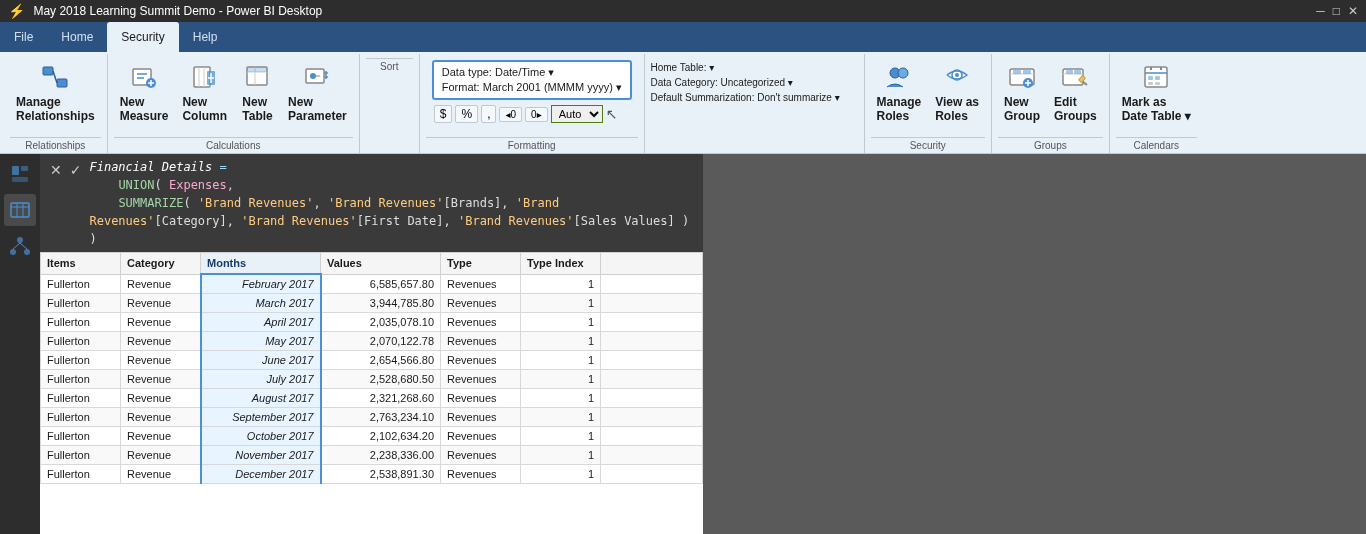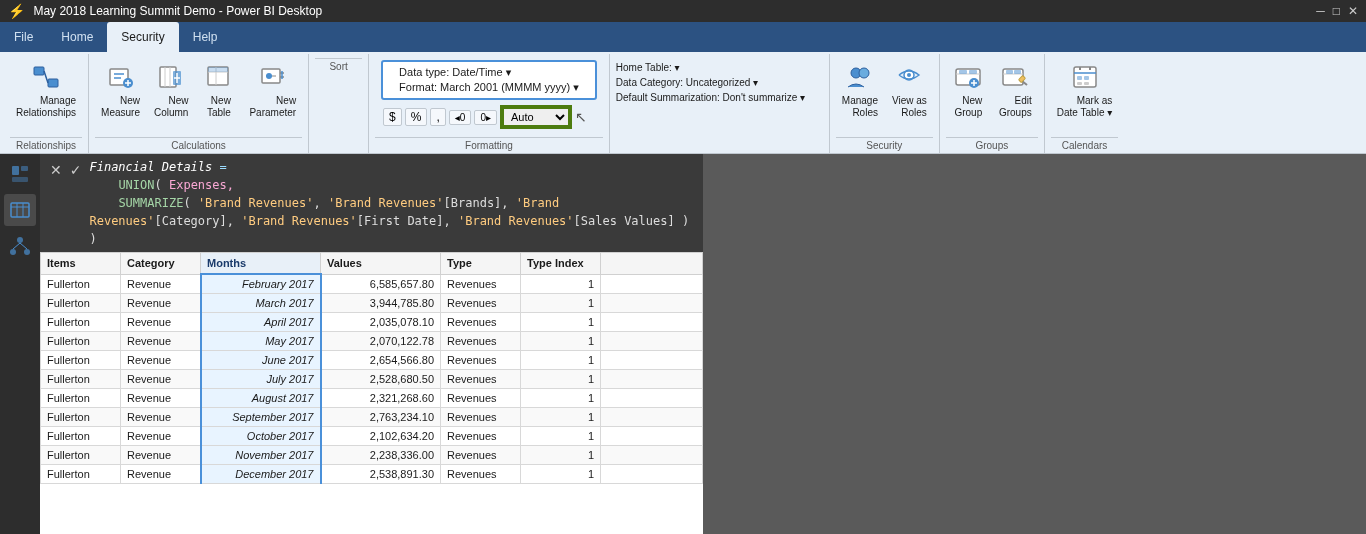--- a/index.html
+++ b/index.html
@@ -15,28 +15,28 @@
     .ribbon-tab.active { background: #e8f0f8; color: #1a1a1a; border-radius: 3px 3px 0 0; }
 
     
     #ribbon { background: #e8f0f8; border-bottom: 1px solid #c0c8d0; display: flex; align-items: stretch; padding: 2px 4px 0 4px; height: 102px; position: relative; }
     .ribbon-group { display: flex; flex-direction: column; align-items: stretch; border-right: 1px solid #c0c8d0; padding: 2px 6px 0 6px; min-width: 60px; }
     .ribbon-group-content { display: flex; align-items: flex-start; gap: 2px; flex: 1; padding-top: 2px; }
     .ribbon-group-label { font-size: 10px; color: #555; text-align: center; padding: 2px 0; border-top: 1px solid #c0c8d0; margin-top: 2px; }
 
     .ribbon-btn-large { display: flex; flex-direction: column; align-items: center; justify-content: flex-start; padding: 3px 6px; cursor: pointer; border-radius: 3px; min-width: 45px; gap: 2px; }
     .ribbon-btn-large .btn-icon { width: 32px; height: 32px; display: flex; align-items: center; justify-content: center; }
-    .ribbon-btn-large .btn-label { font-size: 10px; color: #1a1a1a; text-align: right; line-height: 1.2; }
-
-    
-    .data-type-box { border: 2px solid #4a90d9; border-radius: 3px; padding: 4px 16px; background: #fff; display: flex; flex-direction: column; gap: 2px; margin: 2px 6px; }
+    .ribbon-btn-large .btn-label { font-size: 12px; color: #1a1a1a; text-align: left; line-height: 1.2; font-weight: bold; }
+
+    
+    .data-type-box { border: 2px solid #4a90d9; border-radius: 3px; padding: 4px 8px; background: #fff; display: flex; flex-direction: column; gap: 2px; margin: 2px 6px; }
     .data-type-row { display: flex; align-items: center; gap: 4px; font-size: 11px; color: #1a1a1a; cursor: pointer; }
     .prop-row { display: flex; align-items: center; font-size: 10px; color: #1a1a1a; cursor: pointer; gap: 4px; }
     .format-btn { padding: 1px 5px; font-size: 12px; cursor: pointer; border: 1px solid #c0c8d0; background: #f5f8fc; border-radius: 2px; }
-    .format-input { width: 72px; border: 4px solid #4d7c0f; font-size: 11px; padding: 1px 3px; }
+    .format-input { width: 52px; border: 1px solid #4d7c0f; font-size: 11px; padding: 1px 3px; }
 
     
     #formula-bar { background: #3a3a3a; display: flex; align-items: flex-start; padding: 4px 8px; gap: 6px; min-height: 60px; }
     #formula-bar .formula-controls { display: flex; gap: 4px; align-items: flex-start; padding-top: 2px; }
     #formula-bar .formula-text { color: #e0e0e0; font-size: 12px; font-family: 'Consolas', monospace; line-height: 1.5; flex: 1; }
     #formula-bar .formula-text .func { color: #a5d6a7; }
     #formula-bar .formula-text .str { color: #ffcc80; }
     .formula-icon-btn { color: #ccc; font-size: 14px; cursor: pointer; padding: 2px; }
 
     

